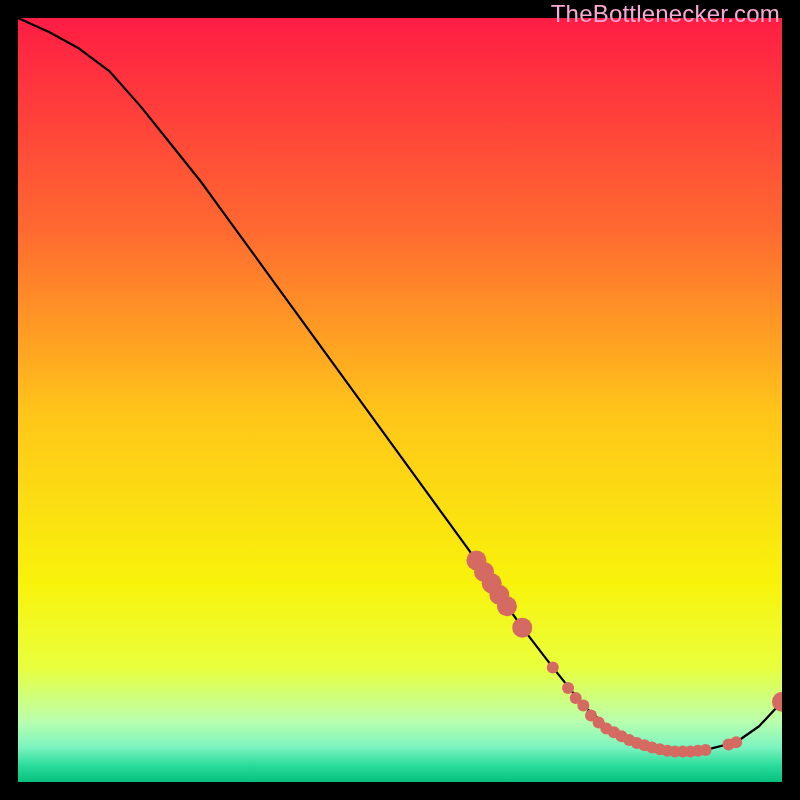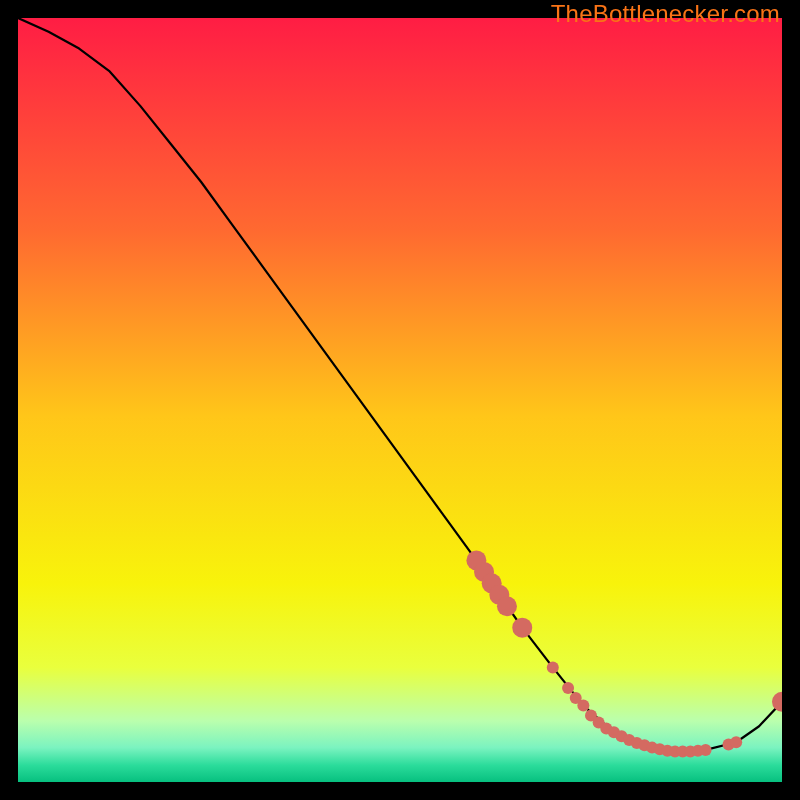--- a/index.html
+++ b/index.html
@@ -22,21 +22,21 @@
     top: 18px;
     width: 764px;
     height: 764px;
   }
   .watermark {
     position: absolute;
     top: 0;
     right: 20px;
     font-family: Arial, Helvetica, sans-serif;
     font-size: 24px;
-    color: #f97316;
+    color: #f9a8d4;
     letter-spacing: 0.2px;
   }
 </style>
 </head>
 <body>
 
 <div class="stage">
   <svg class="plot" viewBox="0 0 764 764" preserveAspectRatio="none">
     <defs>
       <linearGradient id="bg-grad" x1="0" y1="0" x2="0" y2="1">

